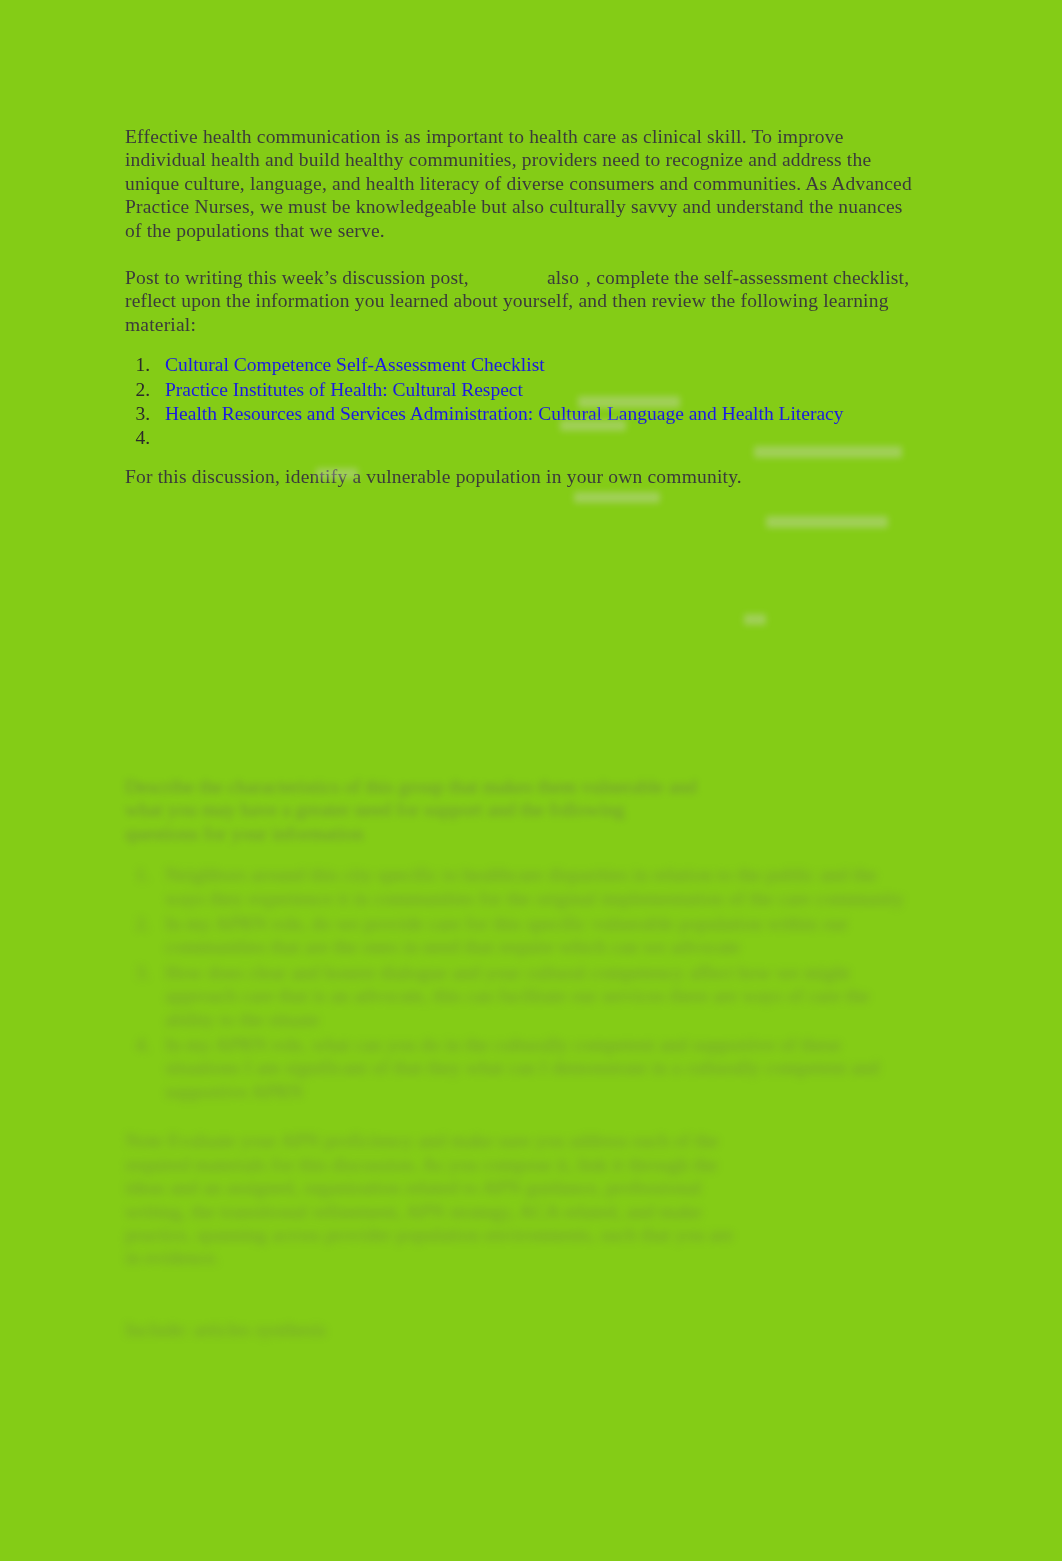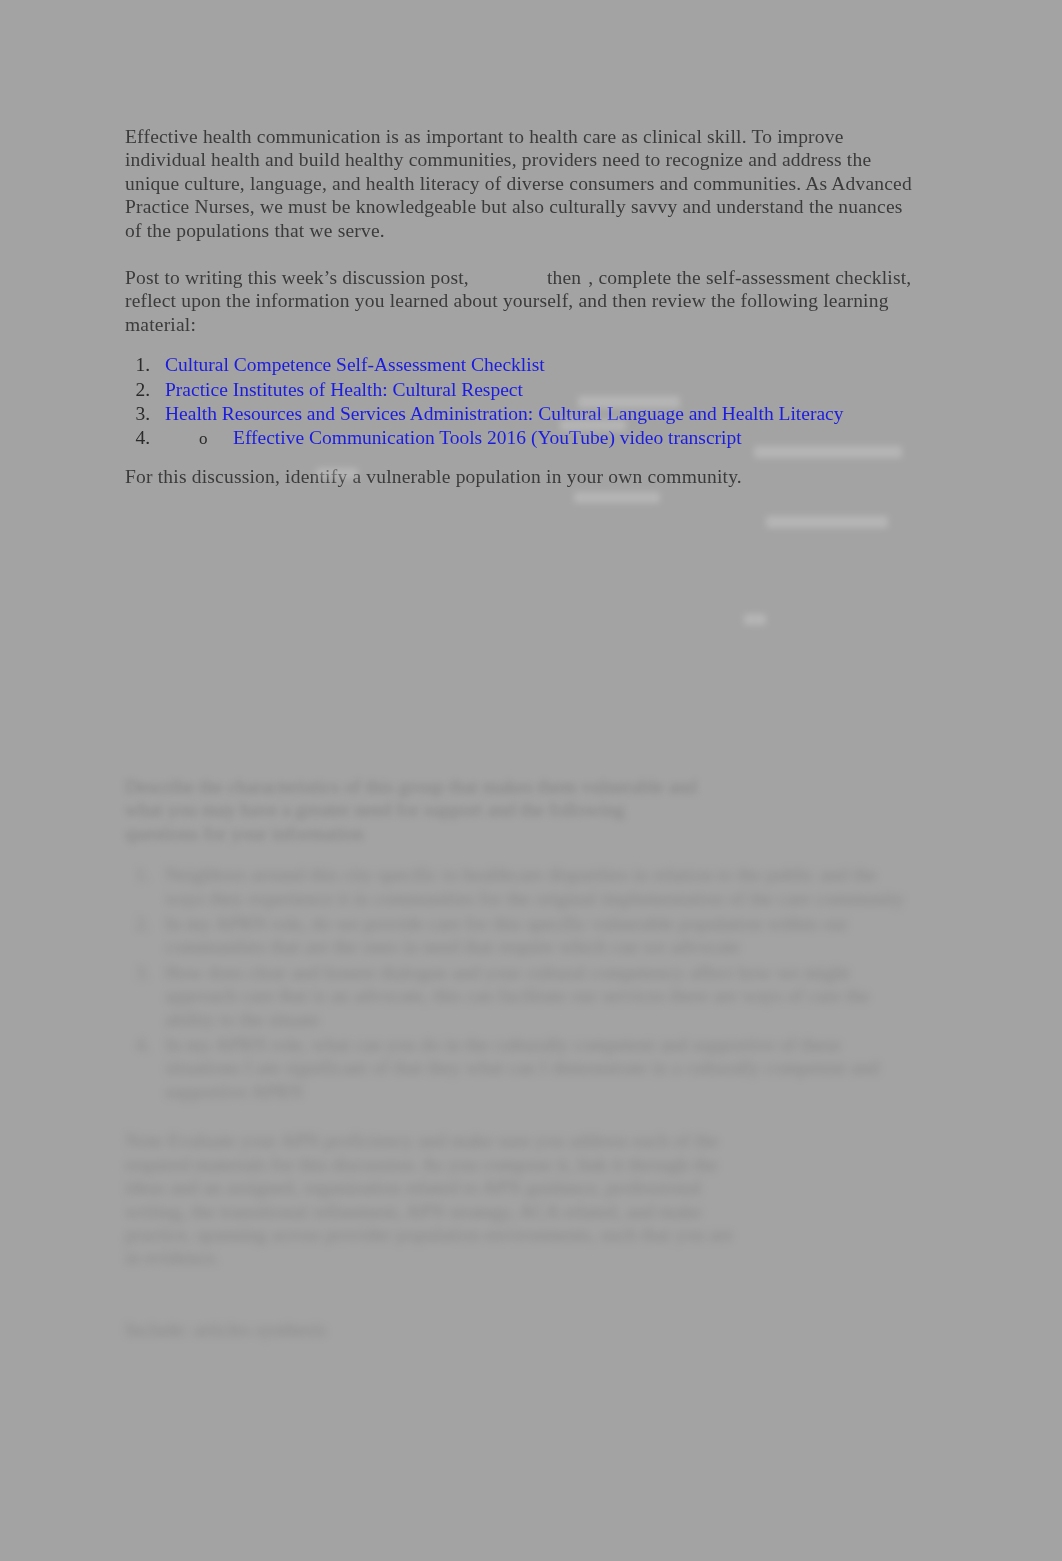--- a/index.html
+++ b/index.html
@@ -14,21 +14,21 @@
     font-family: "Liberation Serif", "DejaVu Serif", serif;
     overflow: hidden;
   }
 
   .page {
     position: absolute;
     left: 0;
     top: 0;
     width: 1062px;
     height: 1561px;
-    background: #a3a3a3;
+    background: #84cc16;
   }
 
   .content {
     position: absolute;
     left: 125px;
     top: 125px;
     width: 790px;
   }
 
   p.body-para {
@@ -153,38 +153,33 @@
 <body>
 
 <div class="page">
 
   <div class="content">
 
     <p class="body-para">Effective health communication is as important to health care as clinical skill. To improve individual health and build healthy communities, providers need to recognize and address the unique culture, language, and health literacy of diverse consumers and communities. As Advanced Practice Nurses, we must be knowledgeable but also culturally savvy and understand the nuances of the populations that we serve.</p>
 
     <div class="spacer-para"></div>
 
-    <p class="body-para"><span>Post to writing this week’s discussion post,</span><span class="gap-inline"></span><span>then</span><span class="gap-inline-sm"></span><span>, complete the self-assessment checklist, reflect upon the information you learned about yourself, and then review the following learning material:</span></p>
+    <p class="body-para"><span>Post to writing this week’s discussion post,</span><span class="gap-inline"></span><span>also</span><span class="gap-inline-sm"></span><span>, complete the self-assessment checklist, reflect upon the information you learned about yourself, and then review the following learning material:</span></p>
 
     <ol class="link-list">
       <li>
         <a class="doclink" href="#">Cultural Competence Self-Assessment Checklist</a>
       </li>
       <li>
         <a class="doclink" href="#">Practice Institutes of Health: Cultural Respect</a>
       </li>
       <li>
         <a class="doclink" href="#">Health Resources and Services Administration: Cultural Language and Health Literacy</a>
       </li>
       <li>
-        <ul class="sub-list">
-          <li>
-            <a class="doclink" href="#">Effective Communication Tools 2016 (YouTube) video transcript</a>
-          </li>
-        </ul>
       </li>
     </ol>
 
 
     <div class="spacer-sm"></div>
 
     <p class="body-para">For this discussion, identify a vulnerable population in your own community.</p>
 
   </div>
 

